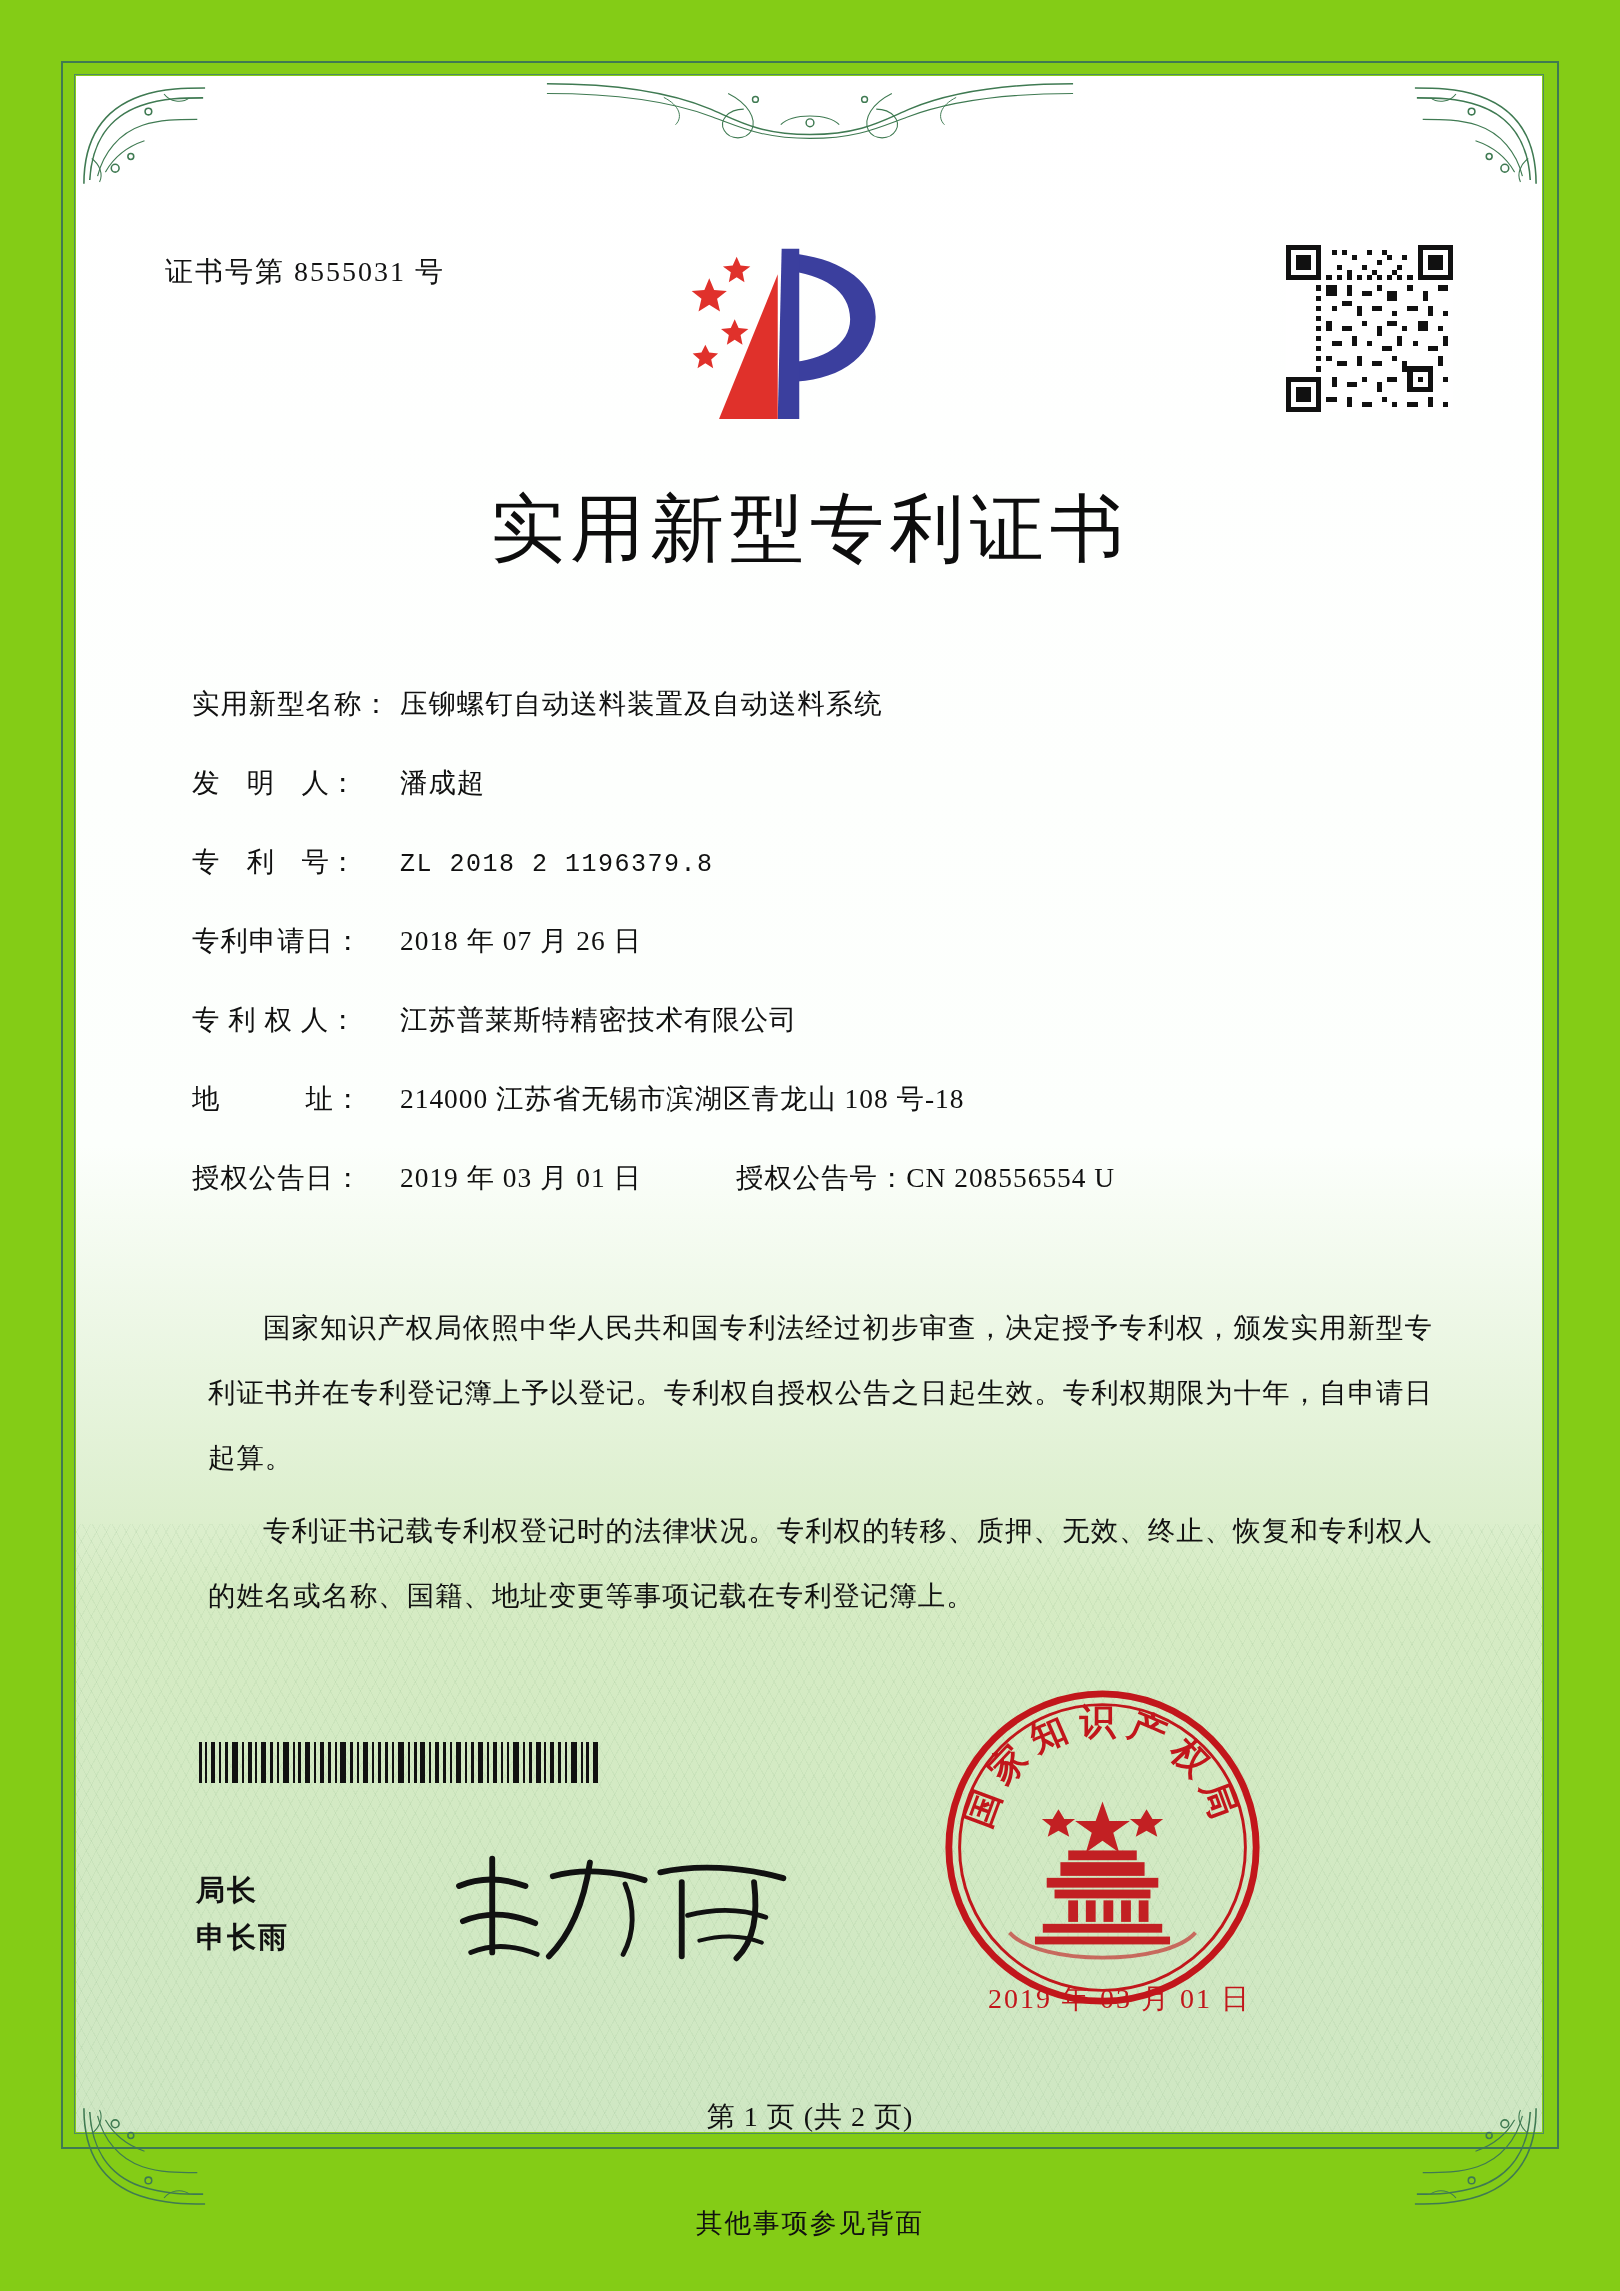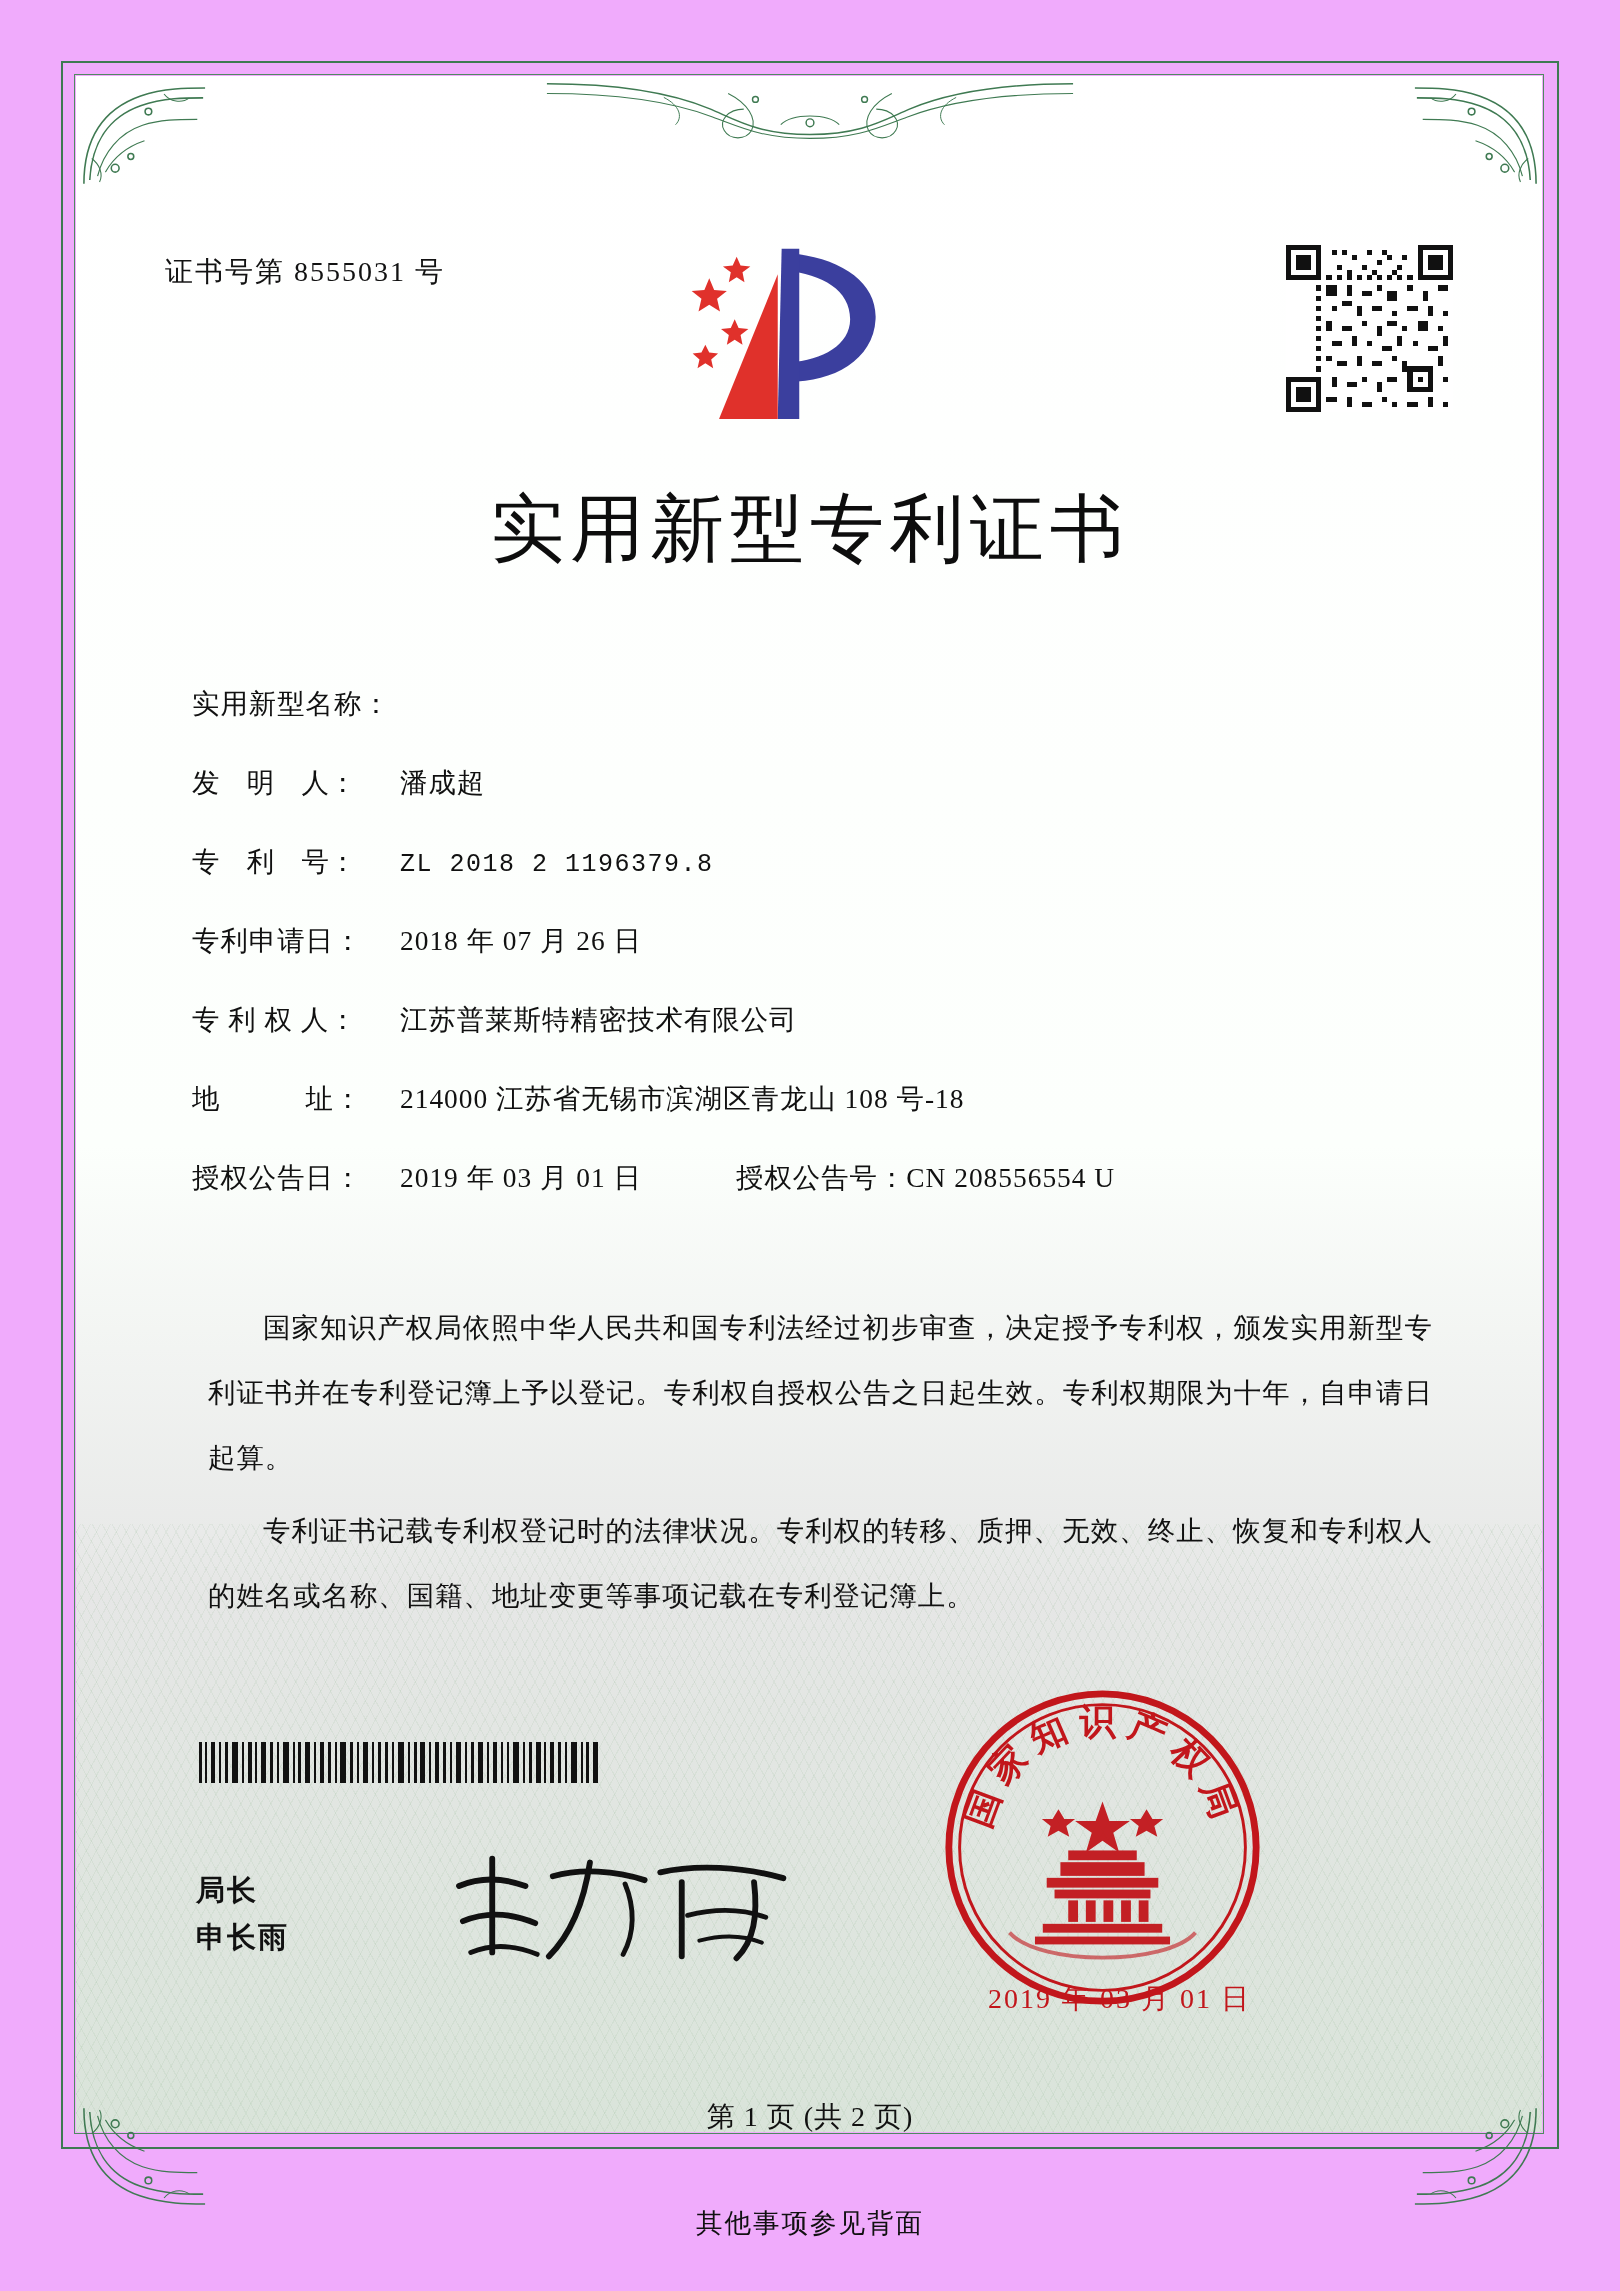--- a/index.html
+++ b/index.html
@@ -8,21 +8,21 @@
     background: #ffffff;
   }
   body {
     font-family: "Liberation Serif", "DejaVu Serif", serif;
     color: #1a1a1a;
   }
   .page {
     position: relative;
     width: 1620px;
     height: 2292px;
-    background: #f0abfc;
+    background: #84cc16;
     overflow: hidden;
   }
 
   
   .outer-border {
     position: absolute;
     left: 61px;
     top: 61px;
     width: 1498px;
     height: 2088px;
@@ -461,20 +461,21 @@
       </g>
     </svg>
   </div>
 
   <div class="main-title">实用新型专利证书</div>
 
   <div class="fields">
 
     <div class="field-row">
       <span class="field-label">实用新型名称：</span>
+      <span class="field-value">压铆螺钉自动送料装置及自动送料系统</span>
     </div>
 
     <div class="field-row">
       <span class="field-label spaced">发　明　人：</span>
       <span class="field-value">潘成超</span>
     </div>
 
     <div class="field-row">
       <span class="field-label spaced">专　利　号：</span>
       <span class="field-value mono">ZL 2018 2 1196379.8</span>

